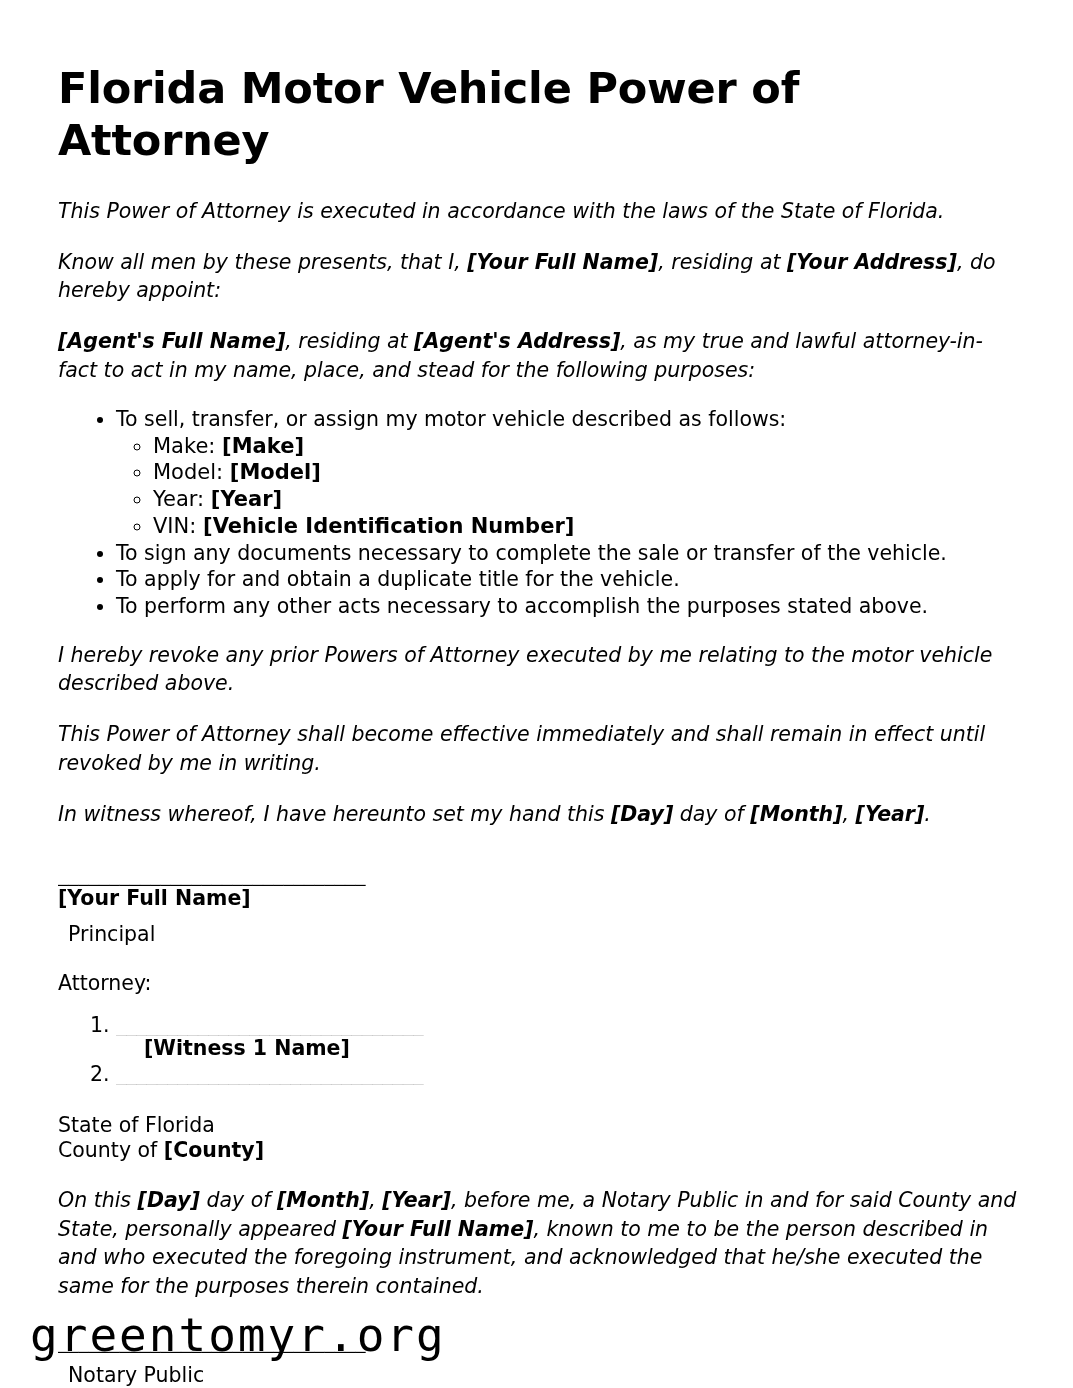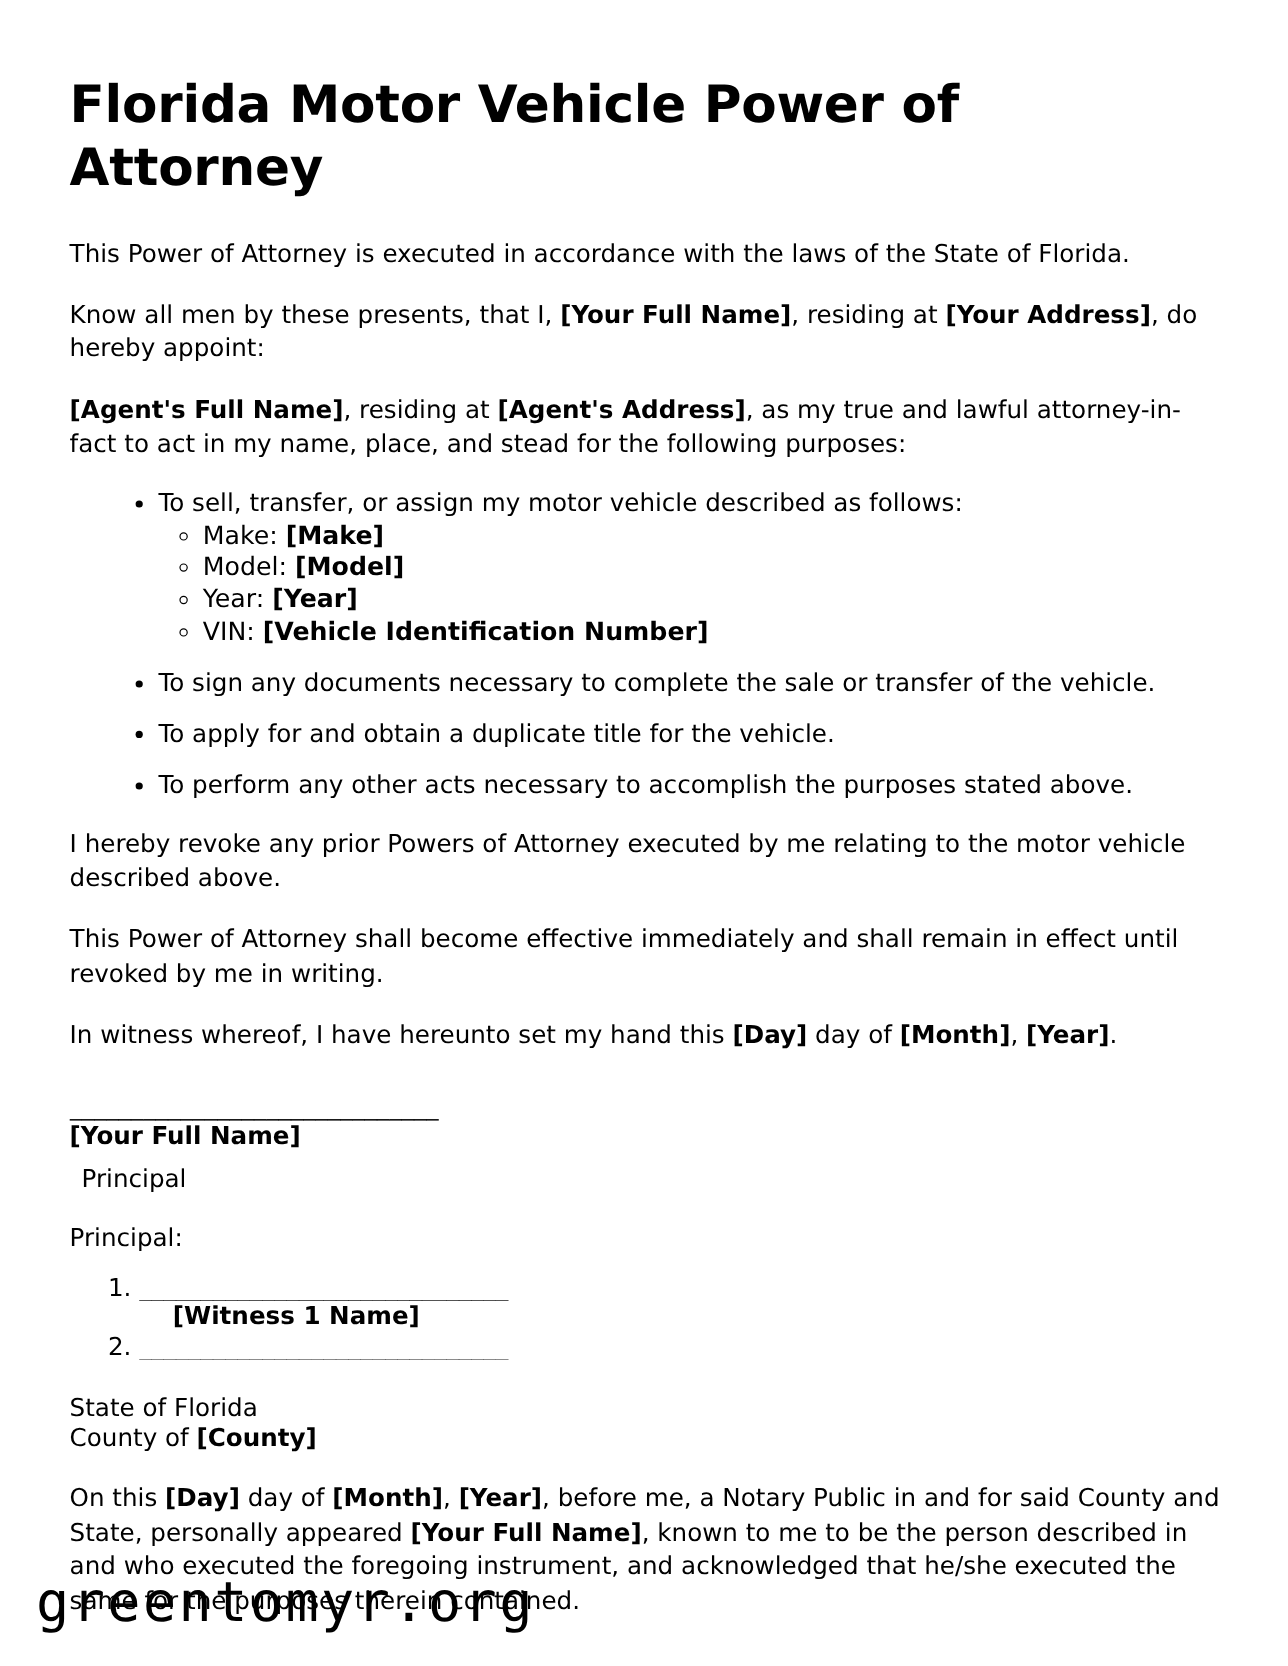--- a/index.html
+++ b/index.html
@@ -38,35 +38,36 @@
     margin: 0 0 30px 0;
     letter-spacing: -0.2px;
     max-width: 790px;
   }
 
   p.para {
     font-size: 20.5px;
     line-height: 1.40;
     margin: 0 0 22px 0;
     max-width: 960px;
+    font-style: italic;
   }
 
   b, strong {
     font-weight: bold;
   }
 
   ul.main-list {
     list-style: disc;
     margin: 0 0 22px 0;
     padding-left: 58px;
     font-size: 20.5px;
     line-height: 1.28;
   }
   ul.main-list > li {
-    margin: 16px;
+    margin: 0;
     padding: 0;
   }
   ul.sub-list {
     list-style: circle;
     margin: 0;
     padding-left: 37px;
     font-size: 21px;
     line-height: 1.28;
   }
   ul.sub-list > li {
@@ -182,21 +183,21 @@
     <p class="para">This Power of Attorney shall become effective immediately and shall remain in effect until revoked by me in writing.</p>
 
     <p class="para"><span>In witness whereof, I have hereunto set my hand this </span><b>[Day]</b><span> day of </span><b>[Month]</b><span>, </span><b>[Year]</b><span>.</span></p>
 
     <div class="sig-block">
       <div class="sig-line">______________________________</div>
       <div class="sig-name">[Your Full Name]</div>
       <div class="sig-role">Principal</div>
     </div>
 
-    <p class="witness-label">Principal:</p>
+    <p class="witness-label">Attorney:</p>
 
     <ol class="witness-list">
       <li>
         <span class="wline">______________________________</span>
         <span class="wname">[Witness 1 Name]</span>
       </li>
       <li>
         <span class="wline">______________________________</span>
       </li>
     </ol>

